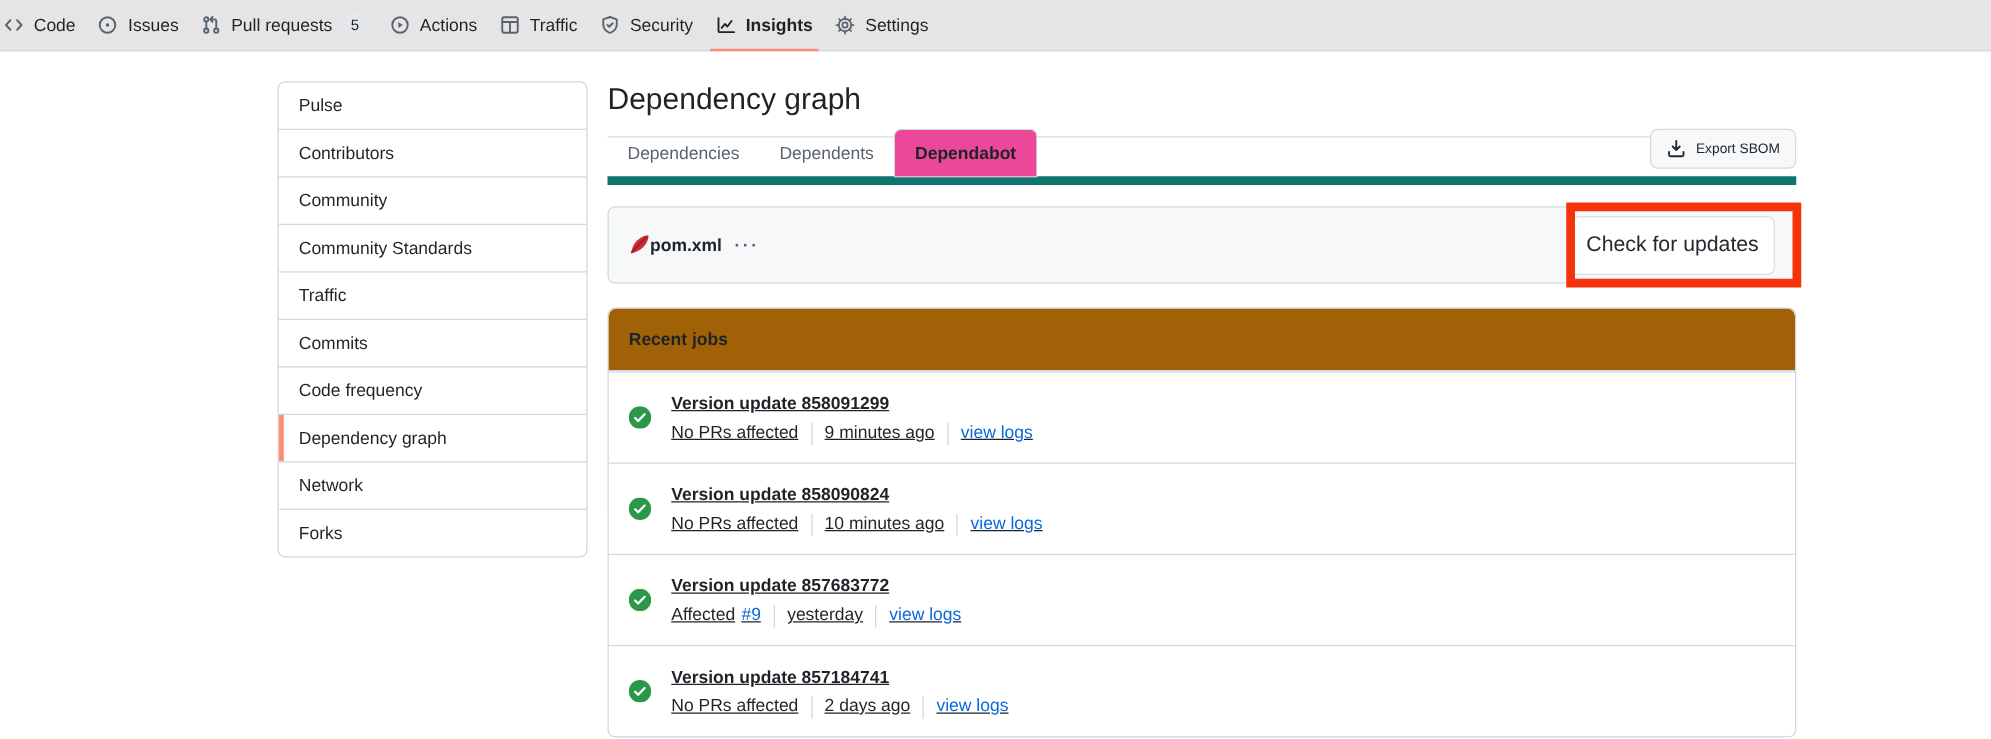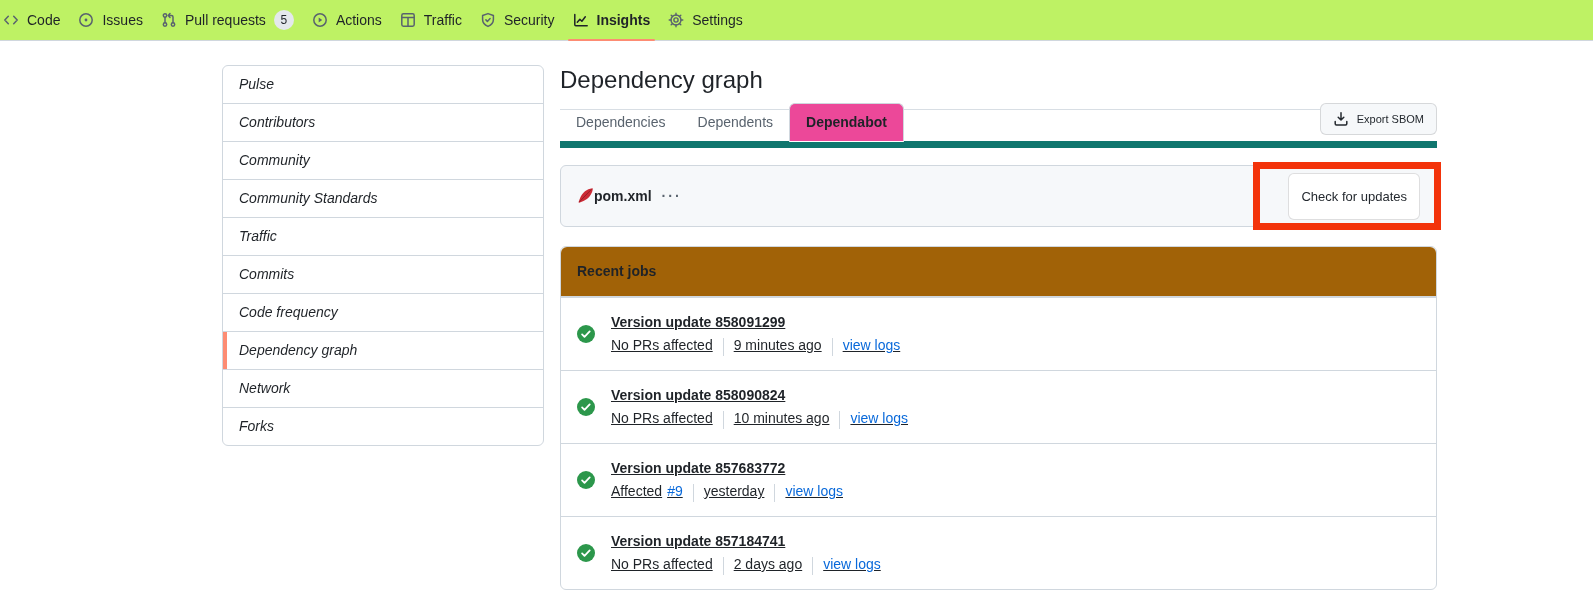--- a/index.html
+++ b/index.html
@@ -1,39 +1,39 @@
 <!DOCTYPE html>
 <html><head>
 <meta charset="utf-8">
 <style>
   * { margin:0; padding:0; box-sizing:border-box; }
   html,body { width:1593px; height:591px; overflow:hidden; background:#ffffff;
     font-family:"Liberation Sans","DejaVu Sans",sans-serif; color:#1f2328; font-size:14px; }
 
   
-  .topnav { height:41px; background:#bef264; border-bottom:1px solid #d0d7de;
+  .topnav { height:41px; background:#e5e5e5; border-bottom:1px solid #d0d7de;
     display:flex; align-items:stretch; padding-left:0; }
   .topnav ul { display:flex; list-style:none; margin-left:-6px; }
   .nav-item { display:flex; align-items:center; gap:8px; padding:0 9px; position:relative;
     cursor:pointer; height:40px; white-space:nowrap; }
   .nav-item svg { flex:none; }
   .nav-item .lbl { color:#1f2328; }
   .nav-item.active .lbl { font-weight:700; }
   .nav-item.active::after { content:""; position:absolute; left:4px; right:4px; bottom:-1px;
     height:2px; background:#fd8c73; border-radius:2px; }
   .nav-badge { background:#e4e8ec; border-radius:10px; min-width:20px; height:20px;
     display:inline-flex; align-items:center; justify-content:center; font-size:12px;
     padding:0 6px; color:#1f2328; }
 
   
   .page { display:flex; padding:24px 0 0 222px; align-items:flex-start; }
 
   
-  .side-menu { width:322px; flex:none; border:1px solid #d0d7de; border-radius:6px;
-    list-style:none; background:#fff; overflow:hidden;font-style:italic; }
+  .side-menu { width:248px; flex:none; border:1px solid #d0d7de; border-radius:6px;
+    list-style:none; background:#fff; overflow:hidden; }
   .side-item { position:relative; padding:8px 16px; border-top:1px solid #d0d7de;
     cursor:pointer; line-height:21px; }
   .side-item:first-child { border-top:none; }
   .side-item.active::before { content:""; position:absolute; left:0; top:0; bottom:0;
     width:4px; background:#fd8c73; }
 
   
   .main { flex:1; margin-left:16px; margin-right:156px; position:relative; }
   .page-title { font-size:24px; font-weight:400; line-height:30px; padding-bottom:14px;
     border-bottom:1px solid #d8dee4; }
@@ -50,21 +50,21 @@
     font-weight:500; color:#24292f; cursor:pointer; font-family:inherit; }
 
   
   .manifest-row { margin-top:17px; height:62px; background:#f6f8fa;
     border:1px solid #d0d7de; border-radius:6px; display:flex; align-items:center;
     padding:0 16px; position:relative; }
   .manifest-file { font-weight:700; }
   .kebab { color:#59636e; margin-left:10px; letter-spacing:2px; cursor:pointer;
     font-weight:700; }
   .check-btn { margin-left:auto; height:47px; padding:0 12px; background:#ffffff;
-    border:1px solid rgba(31,35,40,0.15); border-radius:6px; font-size:13px;
+    border:1px solid rgba(31,35,40,0.15); border-radius:6px; font-size:17px;
     font-weight:500; color:#24292f; cursor:pointer; font-family:inherit; position:relative; z-index:2; }
   .annotation { position:absolute; top:-4px; bottom:-4px; right:-5px; width:188px;
     border:7px solid #f3330a; pointer-events:none; z-index:3; }
 
   
   .jobs-box { margin-top:19px; border:1px solid #d0d7de; border-radius:6px;
     background:#fff; }
   .jobs-header { background:#a16207; border-bottom:1px solid #d0d7de;
     border-radius:6px 6px 0 0; padding:14px 16px; font-weight:700; line-height:21px; }
   .job-row { display:flex; align-items:center; gap:16px; padding:14px 16px;

